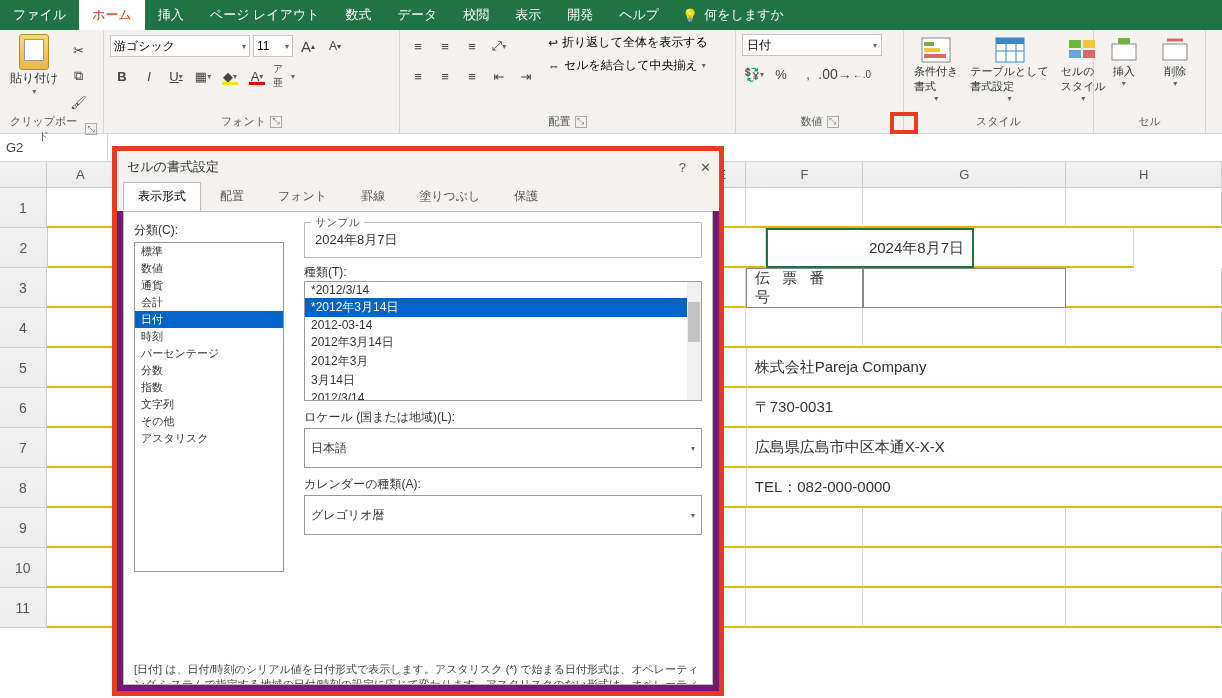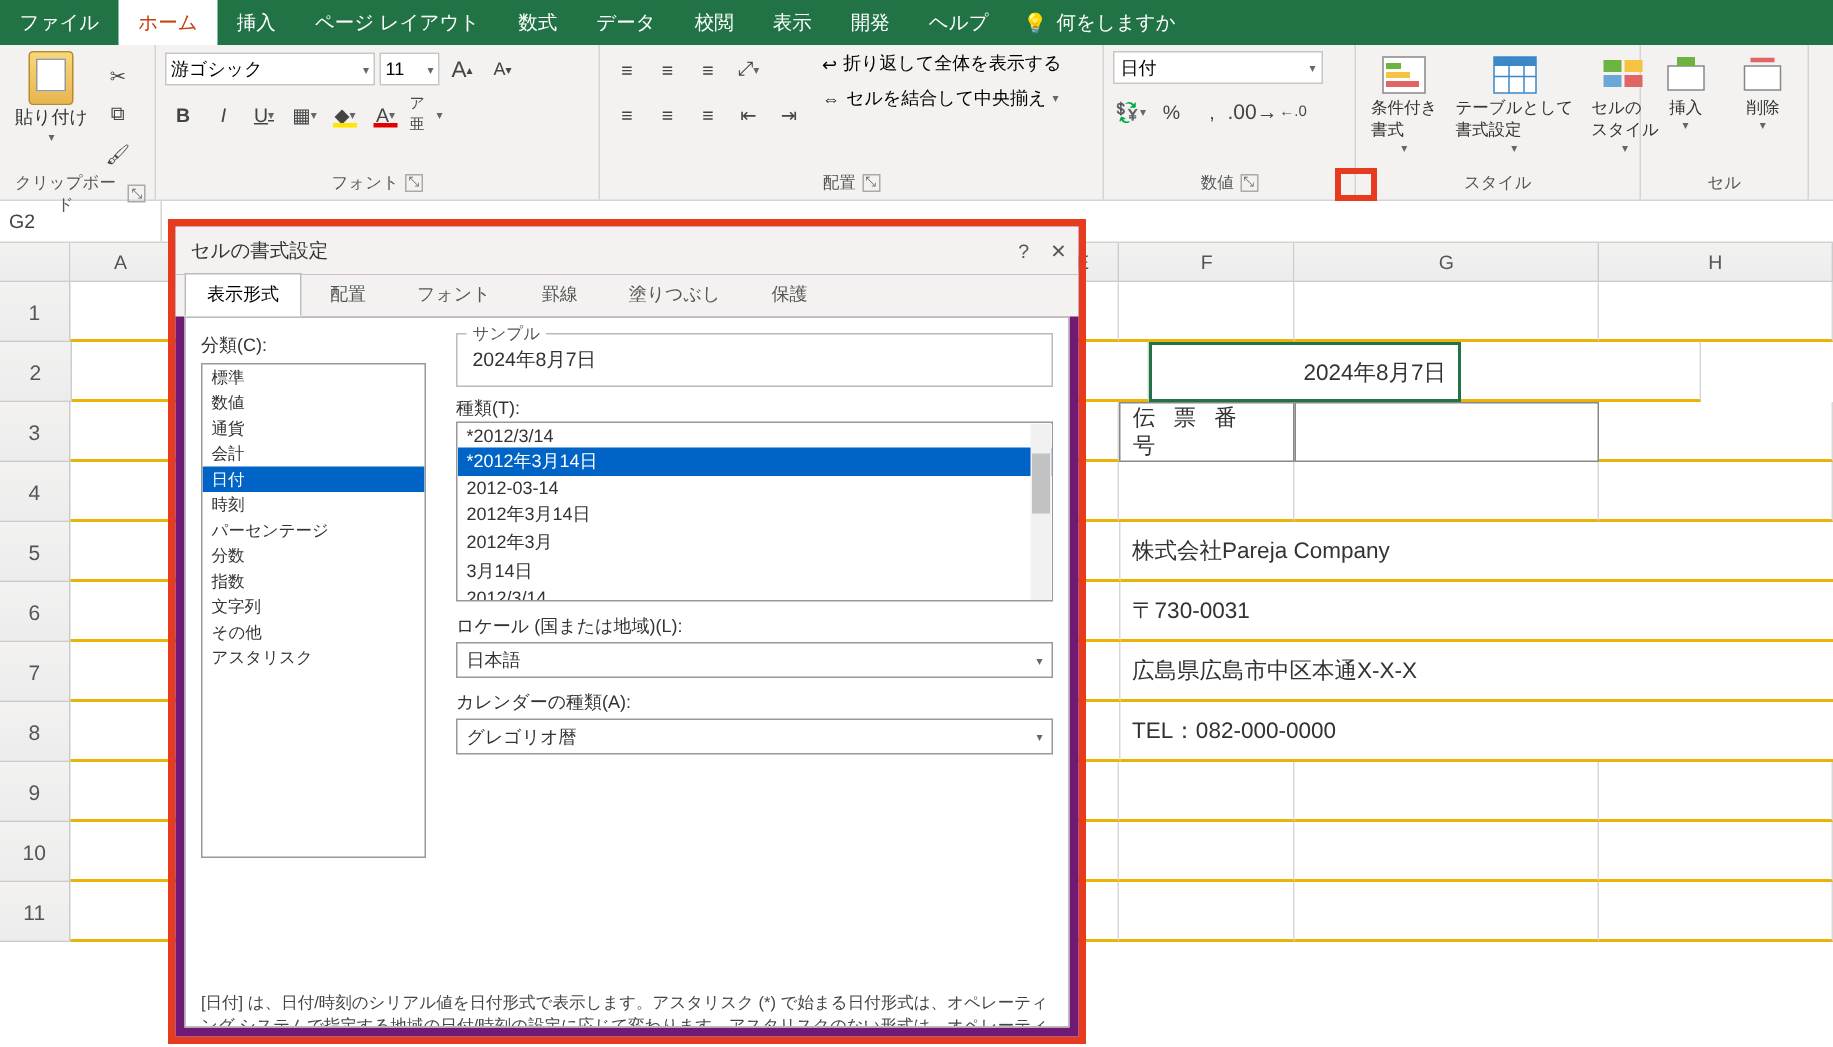--- a/index.html
+++ b/index.html
@@ -64,21 +64,21 @@
 .cat-label{margin-bottom:3px;}
 .listbox { border:1px solid #999; background:#fff; width:150px; height:330px; overflow:auto; font-size:11px;}
 .li { padding:1px 6px; cursor:default;}
 .li.sel { background:#0063c6; color:#fff;}
 .right-pane{ position:absolute; left:180px; top:10px; right:10px;}
 .sample-box{ border:1px solid #bbb; padding:8px 10px; margin-bottom:6px; position:relative;}
 .sample-label{ position:absolute; top:-8px; left:6px; background:#fff; padding:0 4px; font-size:11px; color:#555;}
 .type-list{ border:1px solid #999; height:120px; overflow:auto; background:#fff; position:relative;}
 .type-list .li{ padding:1px 6px;}
 .sel2{ background:#0063c6; color:#fff;}
-.combo{ border:1px solid #999; background:#fff; height:24px; display:flex; align-items:center; justify-content:space-between; padding:0 6px; margin-top:2px;}
+.combo{ border:1px solid #999; background:#fff; height:40px; display:flex; align-items:center; justify-content:space-between; padding:0 6px; margin-top:2px;}
 .desc{ margin-top:90px; font-size:11px; color:#444; line-height:1.4;}
 .sbtrack{position:absolute; right:0; top:0; bottom:0; width:14px; background:#f1f1f1;}
 .sbthumb{ position:absolute; right:1px; top:20px; width:12px; height:40px; background:#c2c2c2;}
 
 .red-highlight{ position:absolute; border:4px solid #e63b1f; width:28px; height:22px; top:112px; left:890px; z-index:5;}
 .red-highlight2{ position:absolute; border:4px solid #e63b1f; top:146px; left:112px; width:612px; height:550px; z-index:9; pointer-events:none;}
 
 .scissors::before{content:"✂";}
 .copy-i::before{content:"⧉";}
 .brush::before{content:"🖌";}

